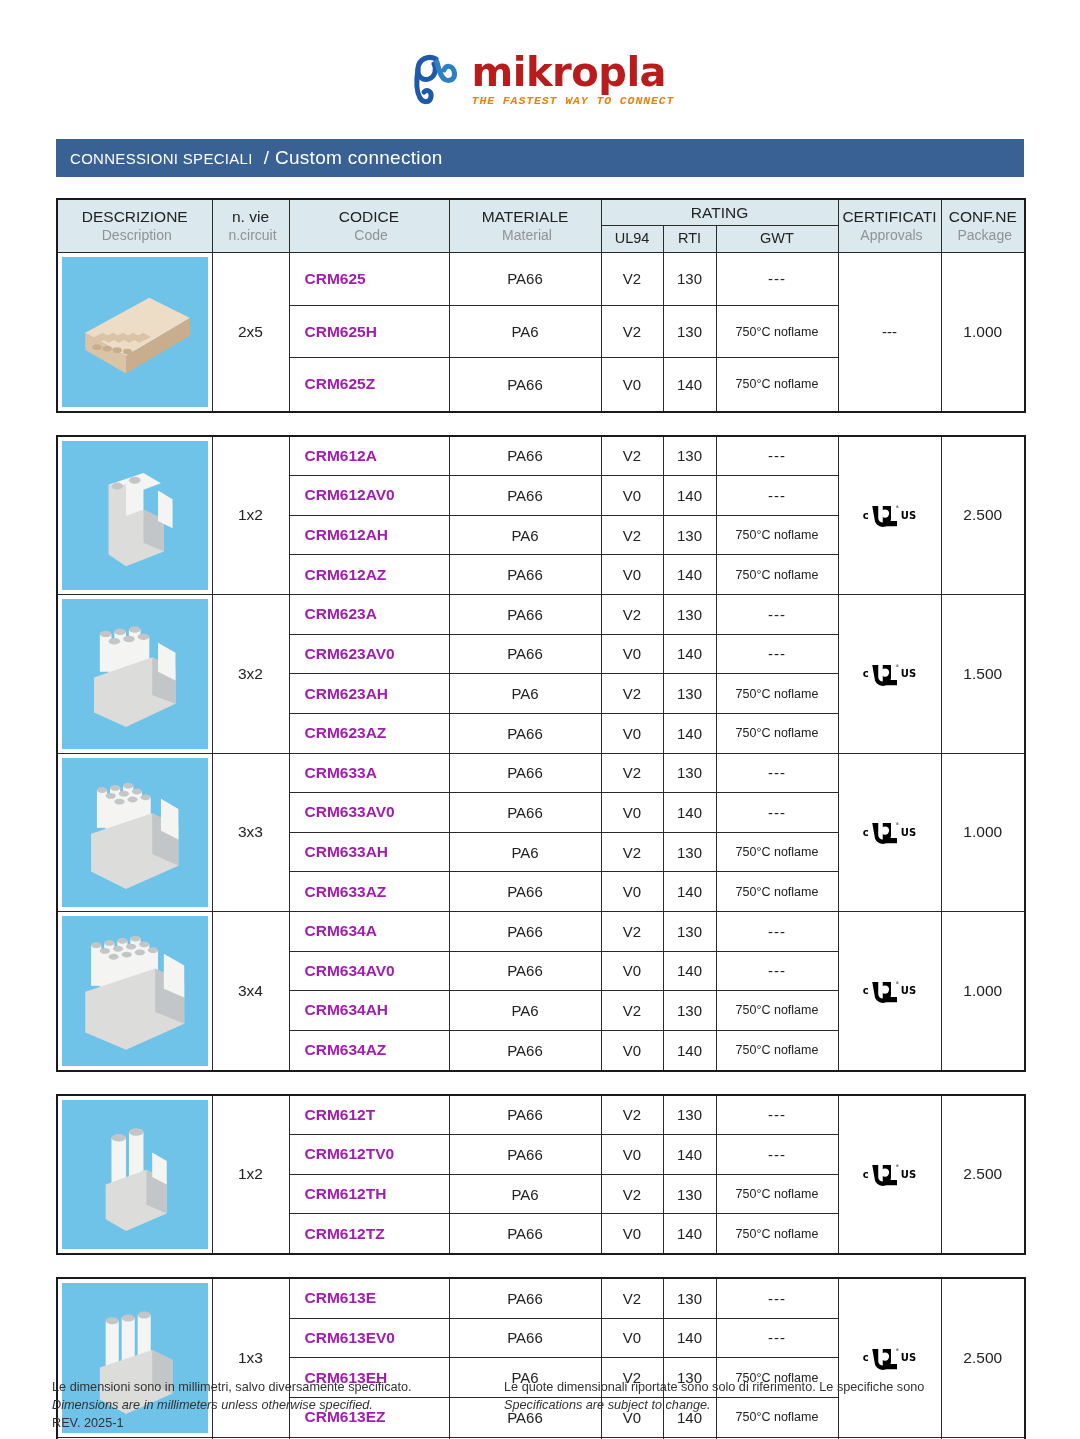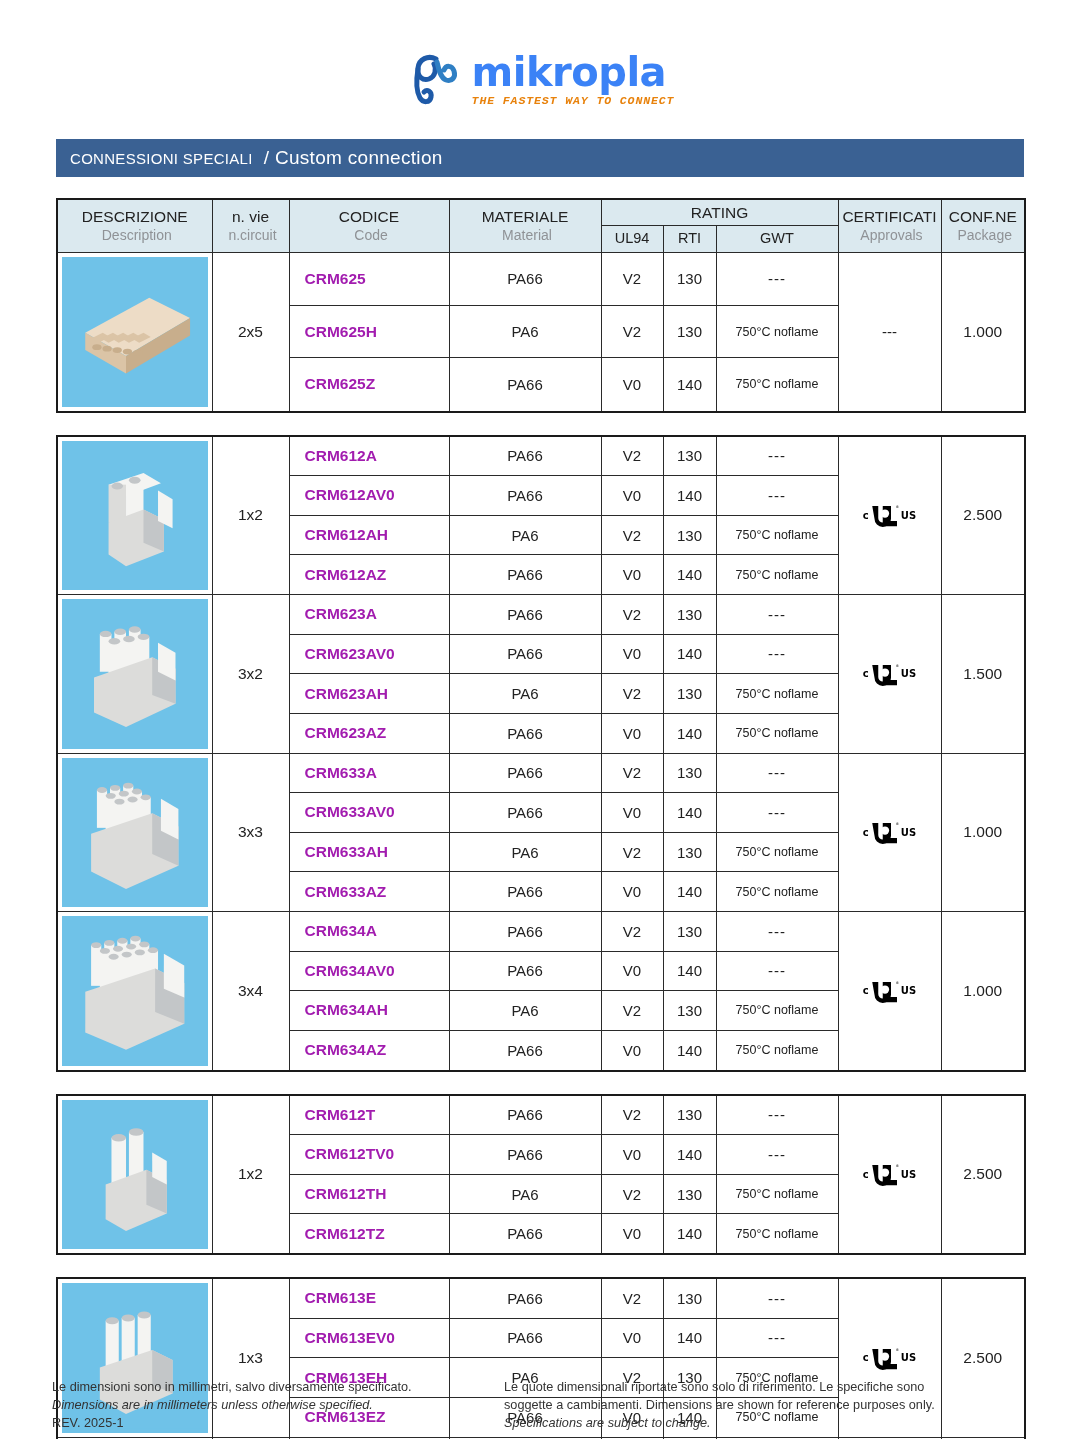--- a/index.html
+++ b/index.html
@@ -40,21 +40,21 @@
   .logo-text-col {
     display: flex;
     flex-direction: column;
     align-items: flex-start;
   }
   .logo-word {
     font-family: "DejaVu Sans", sans-serif;
     font-size: 40px;
     font-weight: bold;
     letter-spacing: -0.5px;
-    color: #3b82f6;
+    color: #b91c1c;
     line-height: 1.0;
   }
   .logo-tag {
     font-family: Liberation Mono, monospace;
     font-size: 11.5px;
     font-weight: bold;
     font-style: italic;
     letter-spacing: 0.9px;
     color: #e8820c;
     margin-top: 2px;
@@ -767,16 +767,15 @@
   </div>
 
 <div class="footer">
   <div class="footer-col">
     <span class="f-line">Le dimensioni sono in millimetri, salvo diversamente specificato.</span>
     <span class="f-line it">Dimensions are in millimeters unless otherwise specified.</span>
     <span class="f-line">REV. 2025-1</span>
   </div>
   <div class="footer-col">
     <span class="f-line">Le quote dimensionali riportate sono solo di riferimento. Le specifiche sono</span>
-    <span class="f-line">soggette a cambiamenti. Dimensions are shown for reference purposes only.</span>
     <span class="f-line it">Specifications are subject to change.</span>
   </div>
 </div>
 
 </body></html>

